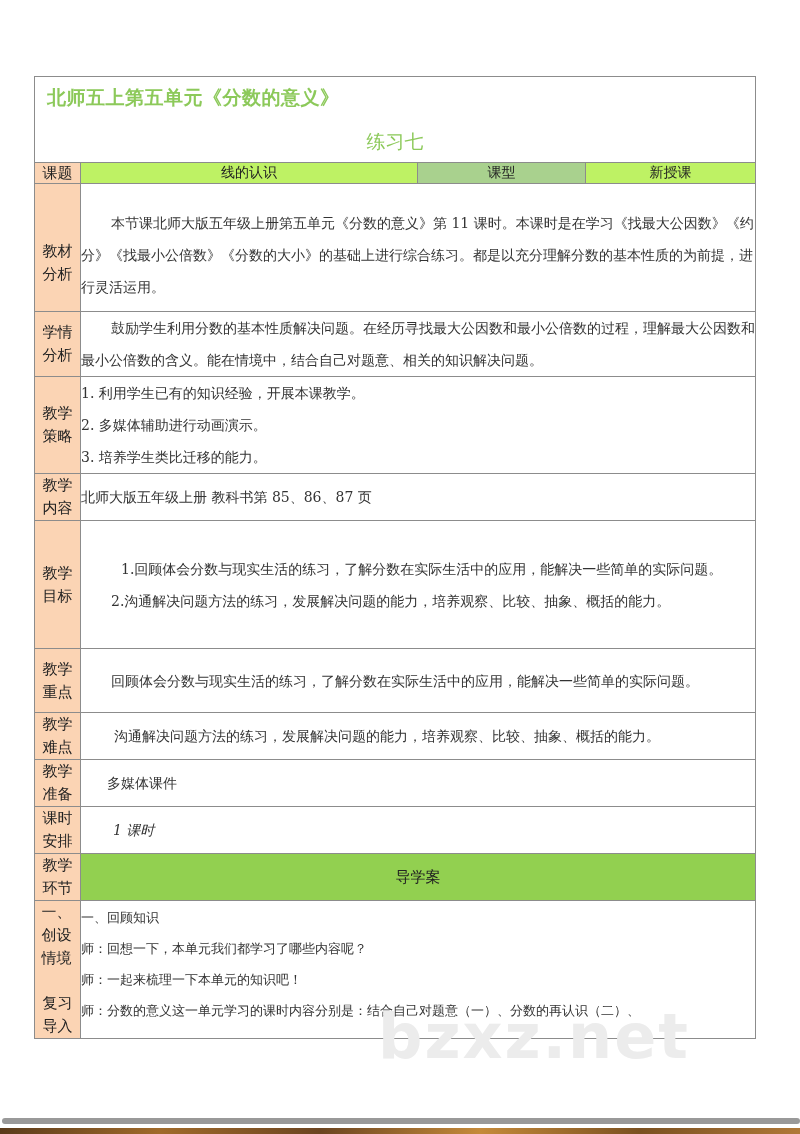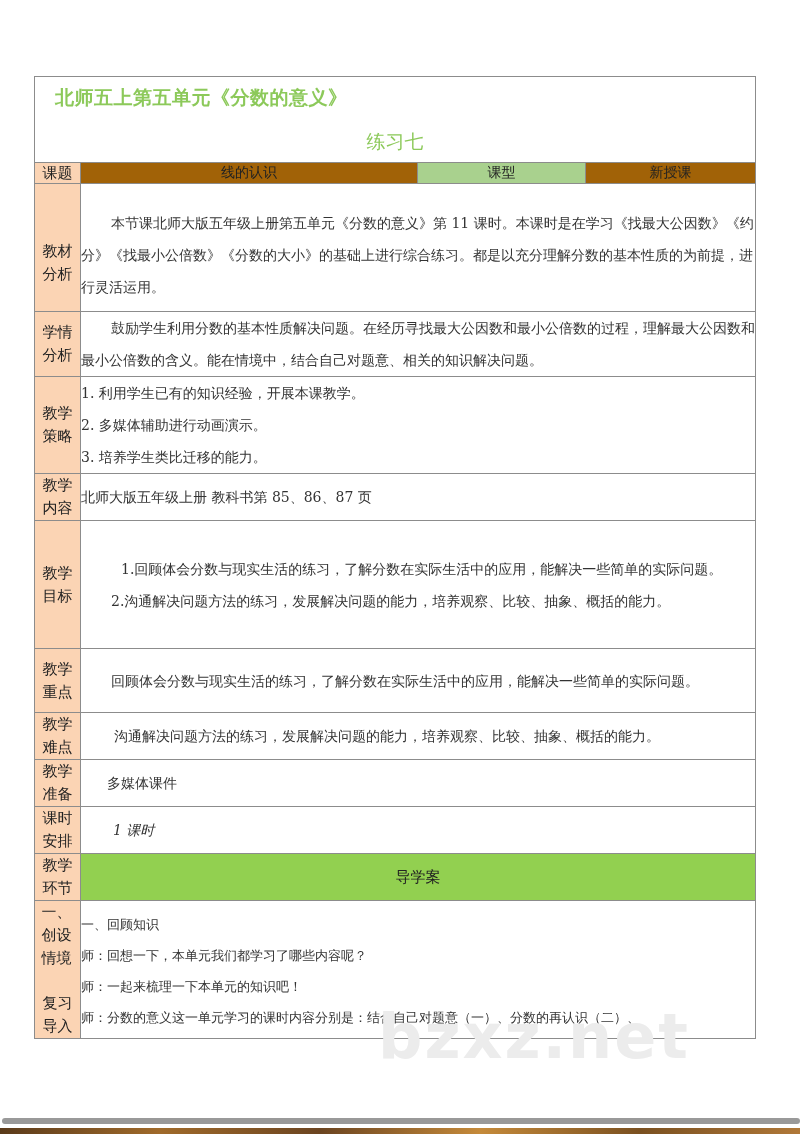--- a/index.html
+++ b/index.html
@@ -12,36 +12,36 @@
     .page { position: absolute; left: 0; top: 0; width: 800px; height: 1110px; background: #fff; }
     .doc-table {
       position: absolute; left: 34px; top: 76px; width: 721px;
       border-collapse: collapse; table-layout: fixed;
     }
     .doc-table td {
       border: 1.5px solid #8c8c8c; padding: 0; vertical-align: middle;
     }
     .title-cell { height: 85px; position: relative; background: #fff; }
     .title-main {
-      position: absolute; left: 20px; top: 8px;
+      position: absolute; left: 12px; top: 8px;
       font-family: "DejaVu Sans", "Liberation Sans", sans-serif;
       font-size: 19px; font-weight: bold; color: #8cc95a; letter-spacing: 0.5px;
     }
     .title-sub {
       position: absolute; left: 0; right: 0; top: 52px; text-align: center;
       font-family: "DejaVu Sans", "Liberation Sans", sans-serif;
       font-size: 19px; font-weight: normal; color: #8cc95a;
     }
     .label {
       width: 46px; background: #fbd4b4; text-align: center;
       font-family: "DejaVu Sans", "Liberation Sans", sans-serif;
       font-size: 15px; line-height: 23px; color: #222;
     }
     .hdr-green {
-      background: #a16207; text-align: center; height: 20px;
+      background: #bef264; text-align: center; height: 20px;
       font-family: "DejaVu Sans", "Liberation Sans", sans-serif; font-size: 14px; color: #222;
     }
     .hdr-pale { background: #a9d18e; }
     .content { background: #fff; font-size: 14px; color: #333; padding: 0 8px; line-height: 32px; }
     .indent { text-indent: 30px; }
     .pl { padding-left: 40px; }
     .guide-hdr {
       background: #92d050; text-align: center; height: 42px;
       font-family: "DejaVu Sans", "Liberation Sans", sans-serif; font-size: 15px; color: #222;
     }
@@ -129,21 +129,21 @@
     </tr>
     <tr style="height:44px">
       <td class="label"><span style="display:inline-block;width:32px;">教学环节</span></td>
       <td colspan="3" class="guide-hdr">导学案</td>
     </tr>
     <tr style="height:126px">
       <td class="label section-label">
         <span style="display:inline-block;width:32px;text-align:left;">一、创设情境</span>
         <span style="display:inline-block;width:32px;margin-top:22px;">复习导入</span>
       </td>
-      <td colspan="3" class="content pl" style="vertical-align:top;line-height:31px;padding-top:8px;font-size:13px;margin-top:24px;">
+      <td colspan="3" class="content pl" style="vertical-align:top;line-height:31px;padding-top:1px;font-size:13px;margin-top:24px;">
         <div>一、回顾知识</div>
         <div>师：回想一下，本单元我们都学习了哪些内容呢？</div>
         <div>师：一起来梳理一下本单元的知识吧！</div>
         <div style="white-space:nowrap;overflow:hidden;">师：分数的意义这一单元学习的课时内容分别是：结合自己对题意（一）、分数的再认识（二）、</div>
       </td>
     </tr>
   </tbody>
     </table>
 
   <div class="watermark">bzxz.net</div>

